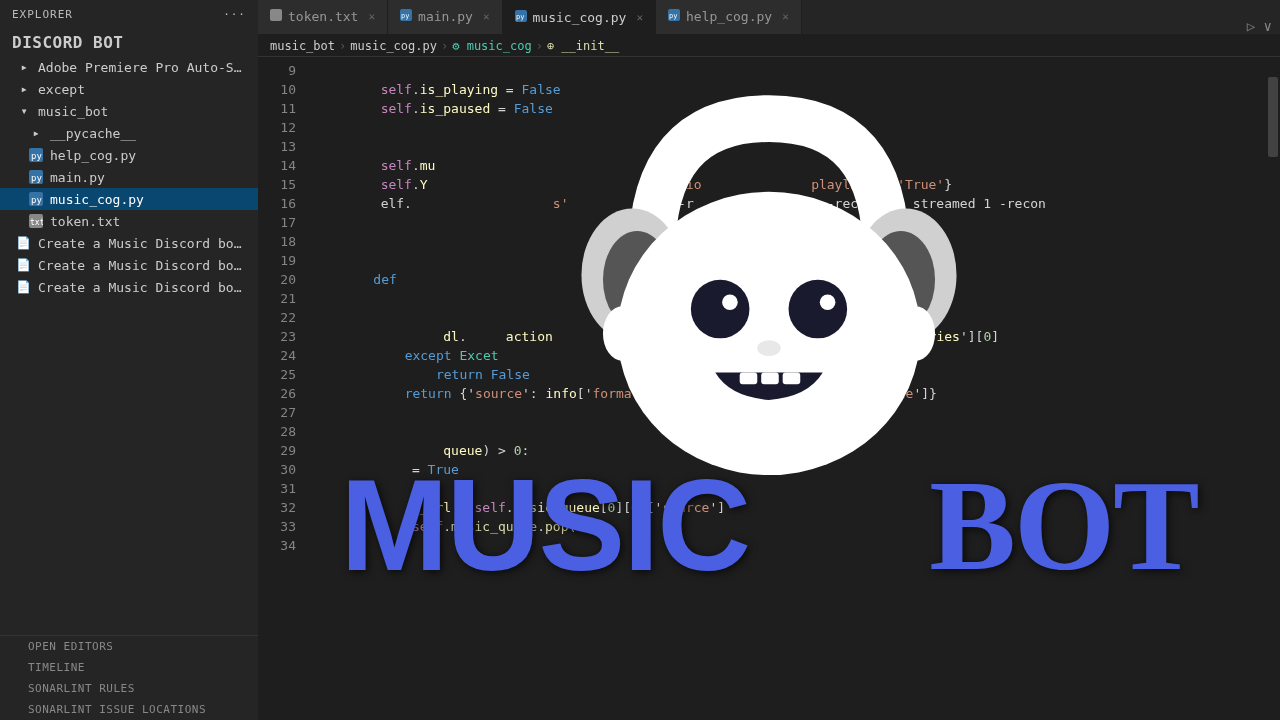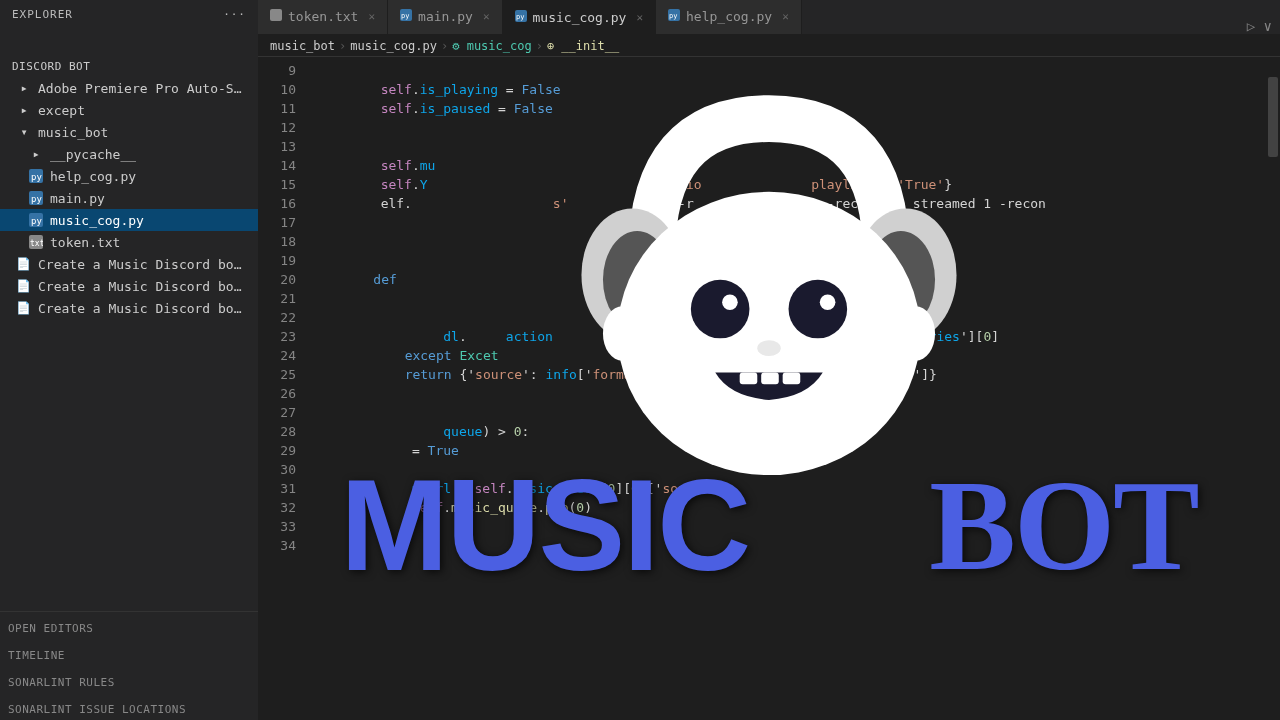--- a/index.html
+++ b/index.html
@@ -28,25 +28,24 @@
       align-items: center;
       justify-content: space-between;
       padding: 8px 12px;
       color: #bbb;
       font-size: 11px;
       letter-spacing: 1px;
       text-transform: uppercase;
     }
     .sidebar-section-label {
       color: #ccc;
-      font-size: 11px;
-      font-weight: normal;
+      font-size: 16px;
+      font-weight: bold;
       padding: 4px 12px;
       letter-spacing: 0.5px;
-      margin-top: 27px;
     }
     .sidebar-item {
       display: flex;
       align-items: center;
       padding: 2px 12px 2px 16px;
       color: #ccc;
       font-size: 13px;
       cursor: pointer;
       gap: 6px;
       height: 22px;
@@ -61,26 +60,25 @@
       justify-content: center;
       font-size: 12px;
     }
     .sidebar-item.indent1 { padding-left: 28px; }
 
     .sidebar-bottom {
       margin-top: auto;
       border-top: 1px solid #333;
     }
     .sidebar-bottom-item {
-      padding: 4px 8px;
+      padding: 4px 28px;
       color: #888;
       font-size: 11px;
       cursor: pointer;
       letter-spacing: 0.5px;
-      margin-top: 6px;
     }
 
     
     .tabs-bar {
       position: absolute;
       left: 258px; top: 0;
       right: 0;
       height: 35px;
       background: #252526;
       display: flex;
@@ -170,21 +168,21 @@
     .code-line {
       height: 19px;
       white-space: pre;
     }
     .kw { color: #569cd6; margin-left: 24px; }
     .kw2 { color: #c586c0; }
     .str { color: #ce9178; }
     .fn { color: #dcdcaa; }
     .cls { color: #4ec9b0; }
     .num { color: #b5cea8; }
-    .var { color: #0ea5e9; }
+    .var { color: #fef9c3; }
     .op { color: #d4d4d4; }
     .bool { color: #569cd6; }
 
     
     .editor-scrollbar {
       position: absolute;
       right: 0; top: 57px; bottom: 0;
       width: 14px;
       background: #1e1e1e;
     }
@@ -424,20 +422,21 @@
       <div class="code-line">        <span class="kw2">self</span><span class="op">.</span><span class="var">Y</span>                              <span class="str">audio</span>              <span class="str">playlist</span><span class="op">':</span> <span class="str">'True'</span><span class="op">}</span></div>
       <div class="code-line">        <span class="op">elf.</span>                  <span class="str">s'</span>              <span class="op">-r</span>             <span class="op">t 1 -reconnect_streamed 1 -recon</span></div>
       <div class="code-line"> </div>
       <div class="code-line"> </div>
       <div class="code-line"> </div>
       <div class="code-line">    <span class="kw">def</span></div>
       <div class="code-line"> </div>
       <div class="code-line"> </div>
       <div class="code-line">                <span class="var">dl</span><span class="op">.</span>     <span class="var">action</span>        <span class="var">search</span>   <span class="str">%s</span>     <span class="var">em</span><span class="op">, </span><span class="var">download</span><span class="op">=</span><span class="bool">False</span><span class="op">)['</span><span class="var">entries</span><span class="op">'][</span><span class="num">0</span><span class="op">]</span></div>
       <div class="code-line">        <span class="kw">except</span> <span class="cls">Excet</span></div>
+      <div class="code-line">            <span class="kw">return</span> <span class="bool">False</span></div>
       <div class="code-line">        <span class="kw">return</span> <span class="op">{'</span><span class="str">source</span><span class="op">':</span> <span class="var">info</span><span class="op">['</span><span class="str">formats</span><span class="op">'][</span><span class="num">0</span><span class="op">]['</span><span class="str">url</span><span class="op">'],</span> <span class="str">'title'</span><span class="op">:</span> <span class="var">info</span><span class="op">['</span><span class="str">title</span><span class="op">']}</span></div>
       <div class="code-line"> </div>
       <div class="code-line"> </div>
       <div class="code-line">                <span class="var">queue</span><span class="op">) &gt; </span><span class="num">0</span><span class="op">:</span></div>
       <div class="code-line">            <span class="op">= </span><span class="bool">True</span></div>
       <div class="code-line"> </div>
       <div class="code-line">            <span class="var">m_url</span><span class="op"> = </span><span class="kw2">self</span><span class="op">.</span><span class="var">music_queue</span><span class="op">[</span><span class="num">0</span><span class="op">][</span><span class="num">0</span><span class="op">]['</span><span class="str">source</span><span class="op">']</span></div>
       <div class="code-line">            <span class="kw2">self</span><span class="op">.</span><span class="fn">music_queue</span><span class="op">.</span><span class="fn">pop</span><span class="op">(</span><span class="num">0</span><span class="op">)</span></div>
       <div class="code-line"> </div>
     </div>

